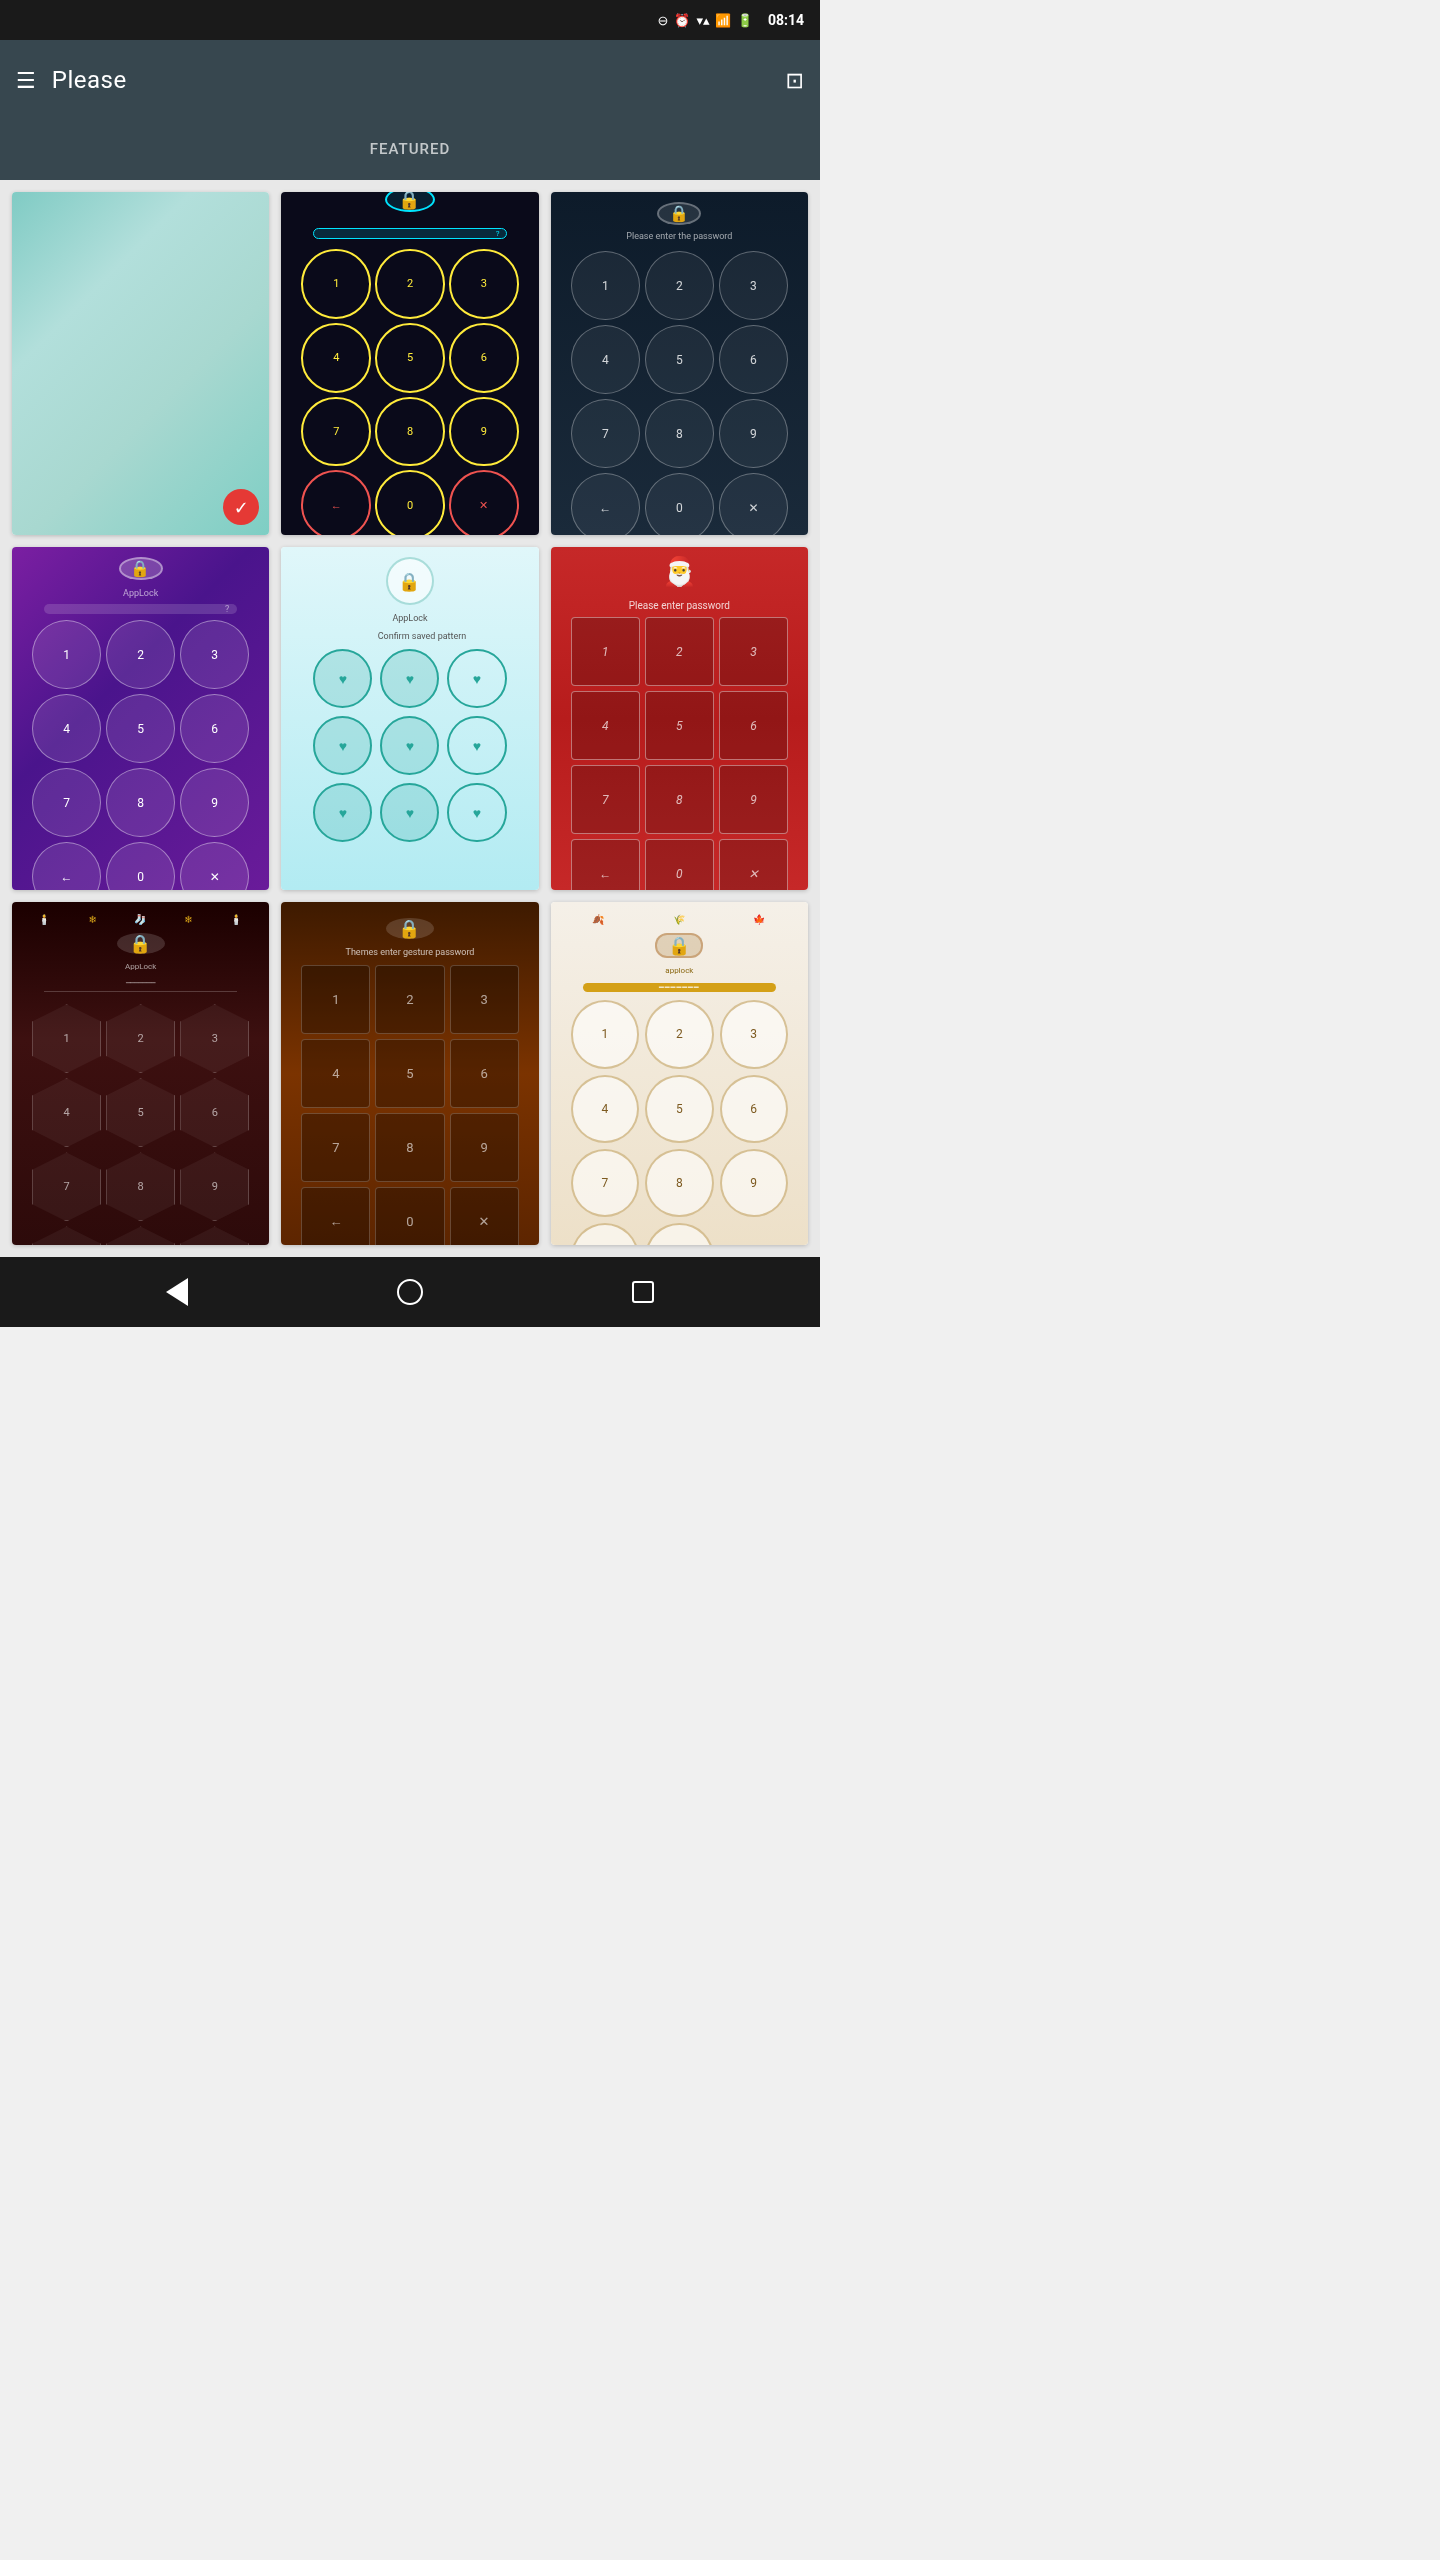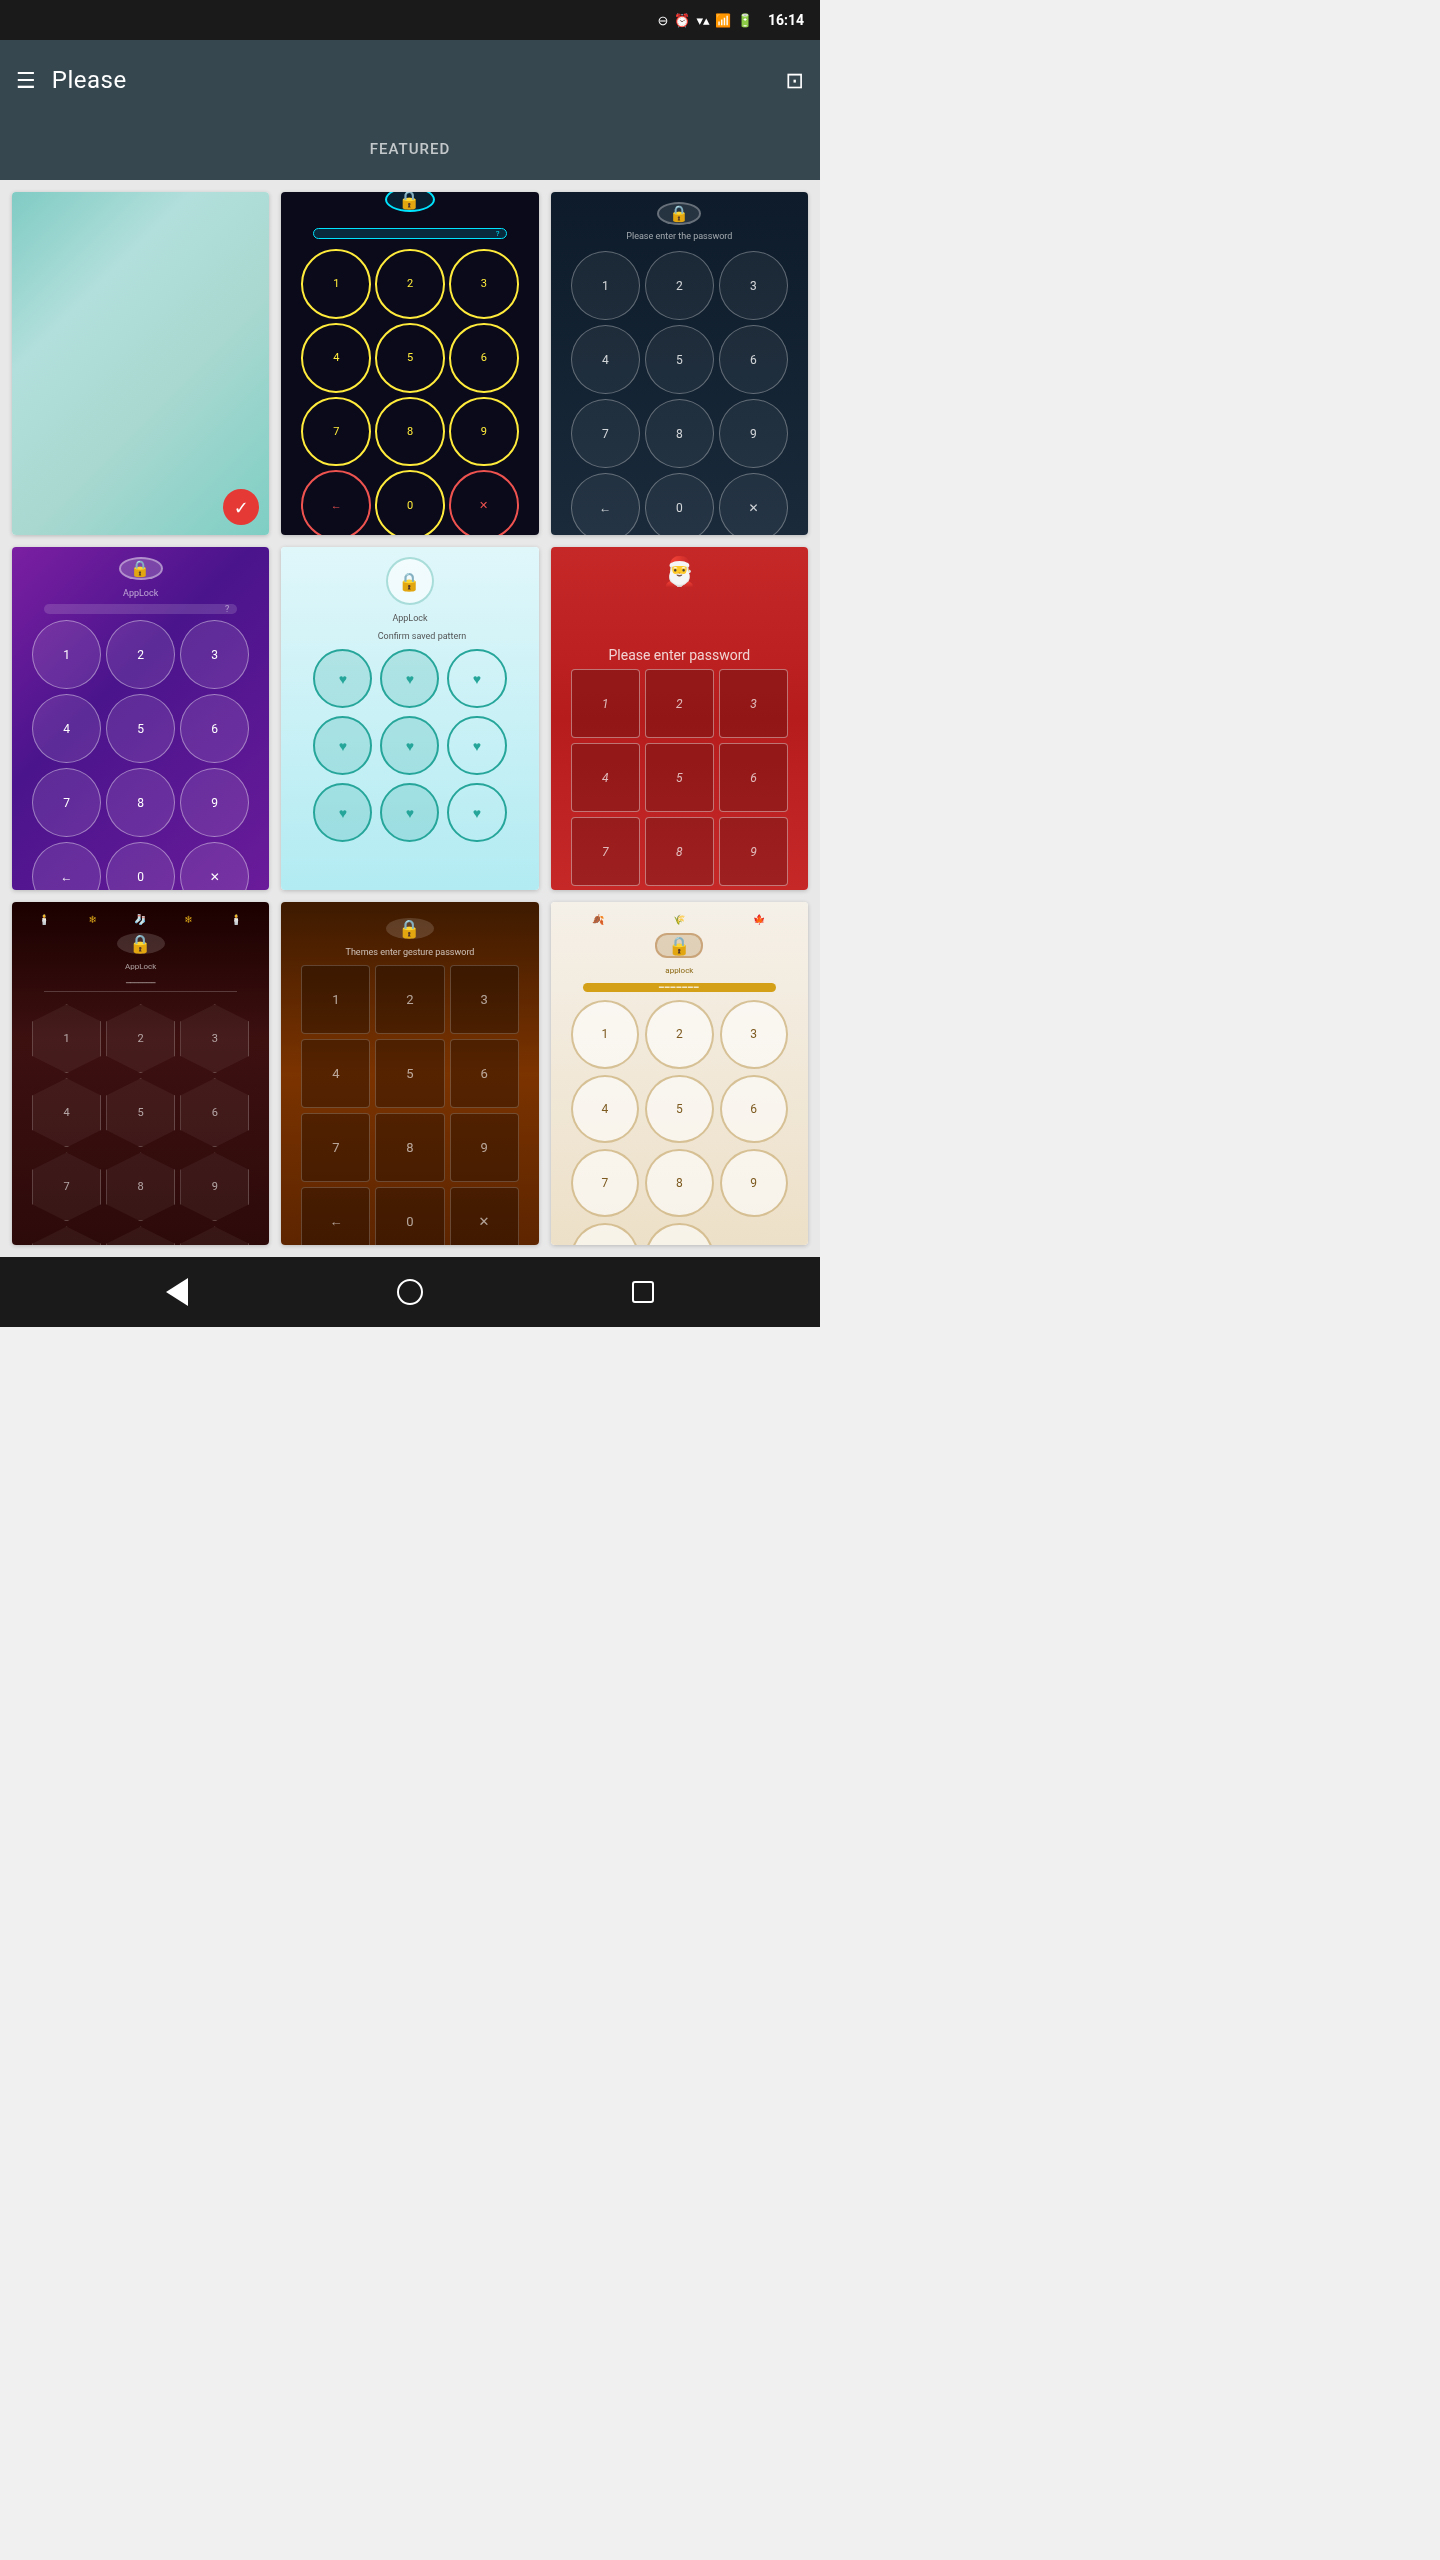--- a/index.html
+++ b/index.html
@@ -381,22 +381,21 @@
 
     .white-torn {
       width: 100%;
       height: 16px;
       background: white;
       clip-path: polygon(0 60%, 5% 20%, 10% 60%, 15% 20%, 20% 60%, 25% 20%, 30% 60%, 35% 20%, 40% 60%, 45% 20%, 50% 60%, 55% 20%, 60% 60%, 65% 20%, 70% 60%, 75% 20%, 80% 60%, 85% 20%, 90% 60%, 95% 20%, 100% 60%, 100% 100%, 0 100%);
     }
 
     .enter-pwd-xmas {
       color: rgba(255,255,255,0.8);
-      font-size: 14px;
-      margin-top: 47px;
+      font-size: 10px;
     }
 
     .keypad-xmas {
       display: grid;
       grid-template-columns: repeat(3, 1fr);
       gap: 5px;
       width: 90%;
     }
 
     .key-xmas {
@@ -638,21 +637,21 @@
 <body>
 
 <div class="status-bar">
   <div class="status-bar-icons">
     <span>⊖</span>
     <span>⏰</span>
     <span>▾▴</span>
     <span>📶</span>
     <span>🔋</span>
   </div>
-  <span class="status-time">16:14</span>
+  <span class="status-time">08:14</span>
 </div>
 
 <div class="app-bar">
   <div class="app-bar-left">
     <span class="hamburger-icon">☰</span>
     <span class="app-title">Please</span>
   </div>
   <span class="crop-icon">⊡</span>
 </div>
 

